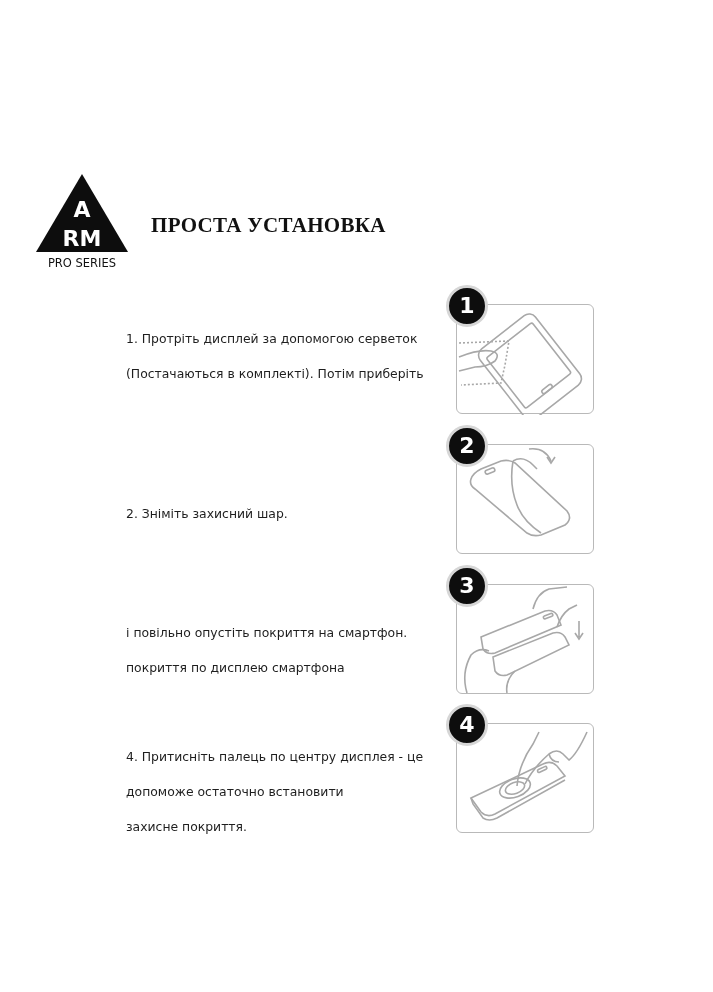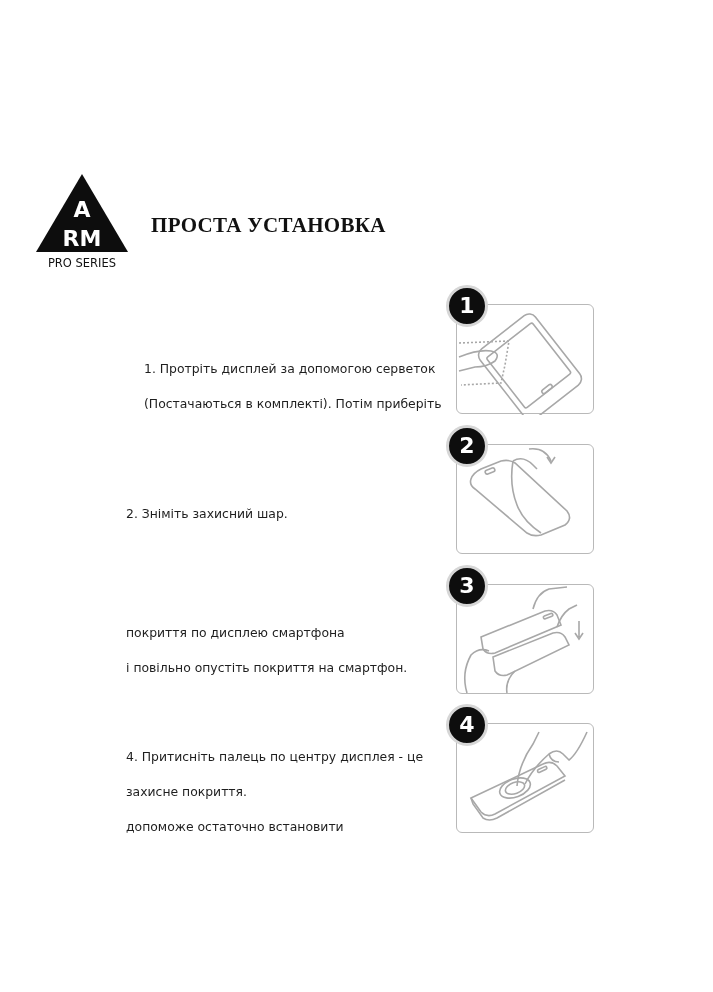--- a/index.html
+++ b/index.html
@@ -43,21 +43,21 @@
   <svg width="96" height="98" viewBox="0 0 96 98">
     <polygon points="48,2 94,80 2,80" fill="#0d0d0d"></polygon>
     <text x="48" y="45" text-anchor="middle" font-family="DejaVu Sans, sans-serif" font-weight="bold" font-size="22" fill="#fff">A</text>
     <text x="48" y="74" text-anchor="middle" font-family="DejaVu Sans, sans-serif" font-weight="bold" font-size="22" fill="#fff">RM</text>
     <text x="48" y="95" text-anchor="middle" font-family="DejaVu Sans, sans-serif" font-size="11.5" fill="#111">PRO SERIES</text>
   </svg>
 </div>
 
 <div class="title">ПРОСТА УСТАНОВКА</div>
 
-<div class="step-text" style="top:342px;margin-left:18px;">
+<div class="step-text" style="top:312px;">
   <span class="line">1. Протріть дисплей за допомогою серветок</span>
   <span class="line">(Постачаються в комплекті). Потім приберіть</span>
 </div>
 <div class="illus" style="top:279px;">
   <div class="badge">1</div>
   <div class="frame">
     <svg width="138" height="110" viewBox="0 0 138 110" fill="none" stroke="#a8a8a8" stroke-width="1.6">
       <rect x="38" y="18" width="70" height="88" rx="8" transform="rotate(-38 73 62)"></rect>
       <rect x="44" y="28" width="58" height="64" rx="2" transform="rotate(-38 73 62)"></rect>
       <rect x="84" y="82" width="12" height="4" rx="2" transform="rotate(-38 90 84)"></rect>
@@ -78,43 +78,43 @@
       <rect x="28" y="24" width="10" height="4" rx="2" transform="rotate(-20 33 26)"></rect>
       <path d="M56 16 Q52 40 60 60 Q66 76 84 88"></path>
       <path d="M56 16 Q66 10 76 20 L80 24"></path>
       <path d="M72 4 Q88 2 94 16"></path>
       <path d="M90 12 L94 18 L98 12"></path>
     </svg>
   </div>
 </div>
 
 <div class="step-text" style="top:606px;">
+  <span class="line">і повільно опустіть покриття на смартфон.</span>
   <span class="line">покриття по дисплею смартфона</span>
-  <span class="line">і повільно опустіть покриття на смартфон.</span>
 </div>
 <div class="illus" style="top:559px;">
   <div class="badge">3</div>
   <div class="frame">
     <svg width="138" height="110" viewBox="0 0 138 110" fill="none" stroke="#a8a8a8" stroke-width="1.6">
       <path d="M24 52 L88 26 Q96 24 100 30 L104 40 L38 68 Q30 70 26 64 Z"></path>
       <path d="M36 72 L96 48 Q104 46 108 52 L112 60 L50 90 Q42 92 38 86 Z"></path>
       <rect x="86" y="30" width="10" height="3" rx="1.5" transform="rotate(-20 90 31)"></rect>
       <path d="M76 24 Q80 8 92 4 L110 2"></path>
       <path d="M100 42 Q104 30 112 24 L120 20"></path>
       <path d="M10 108 Q4 88 14 70 Q22 62 32 66"></path>
       <path d="M50 108 Q48 96 58 86"></path>
       <path d="M122 36 L122 52 M118 48 L122 54 L126 48"></path>
     </svg>
   </div>
 </div>
 
 <div class="step-text" style="top:730px;">
   <span class="line">4. Притисніть палець по центру дисплея - це</span>
+  <span class="line">допоможе остаточно встановити</span>
   <span class="line">захисне покриття.</span>
-  <span class="line">допоможе остаточно встановити</span>
 </div>
 <div class="illus" style="top:698px;">
   <div class="badge">4</div>
   <div class="frame">
     <svg width="138" height="110" viewBox="0 0 138 110" fill="none" stroke="#a8a8a8" stroke-width="1.6">
       <path d="M14 74 L86 40 Q94 36 100 42 L108 52 L38 90 Q30 94 24 88 Z"></path>
       <path d="M14 74 L16 80 L26 94 Q32 98 40 94 L108 56"></path>
       <rect x="80" y="44" width="10" height="3" rx="1.5" transform="rotate(-25 85 45)"></rect>
       <ellipse cx="58" cy="64" rx="16" ry="9" transform="rotate(-20 58 64)"></ellipse>
       <ellipse cx="58" cy="64" rx="10" ry="5.5" transform="rotate(-20 58 64)"></ellipse>

